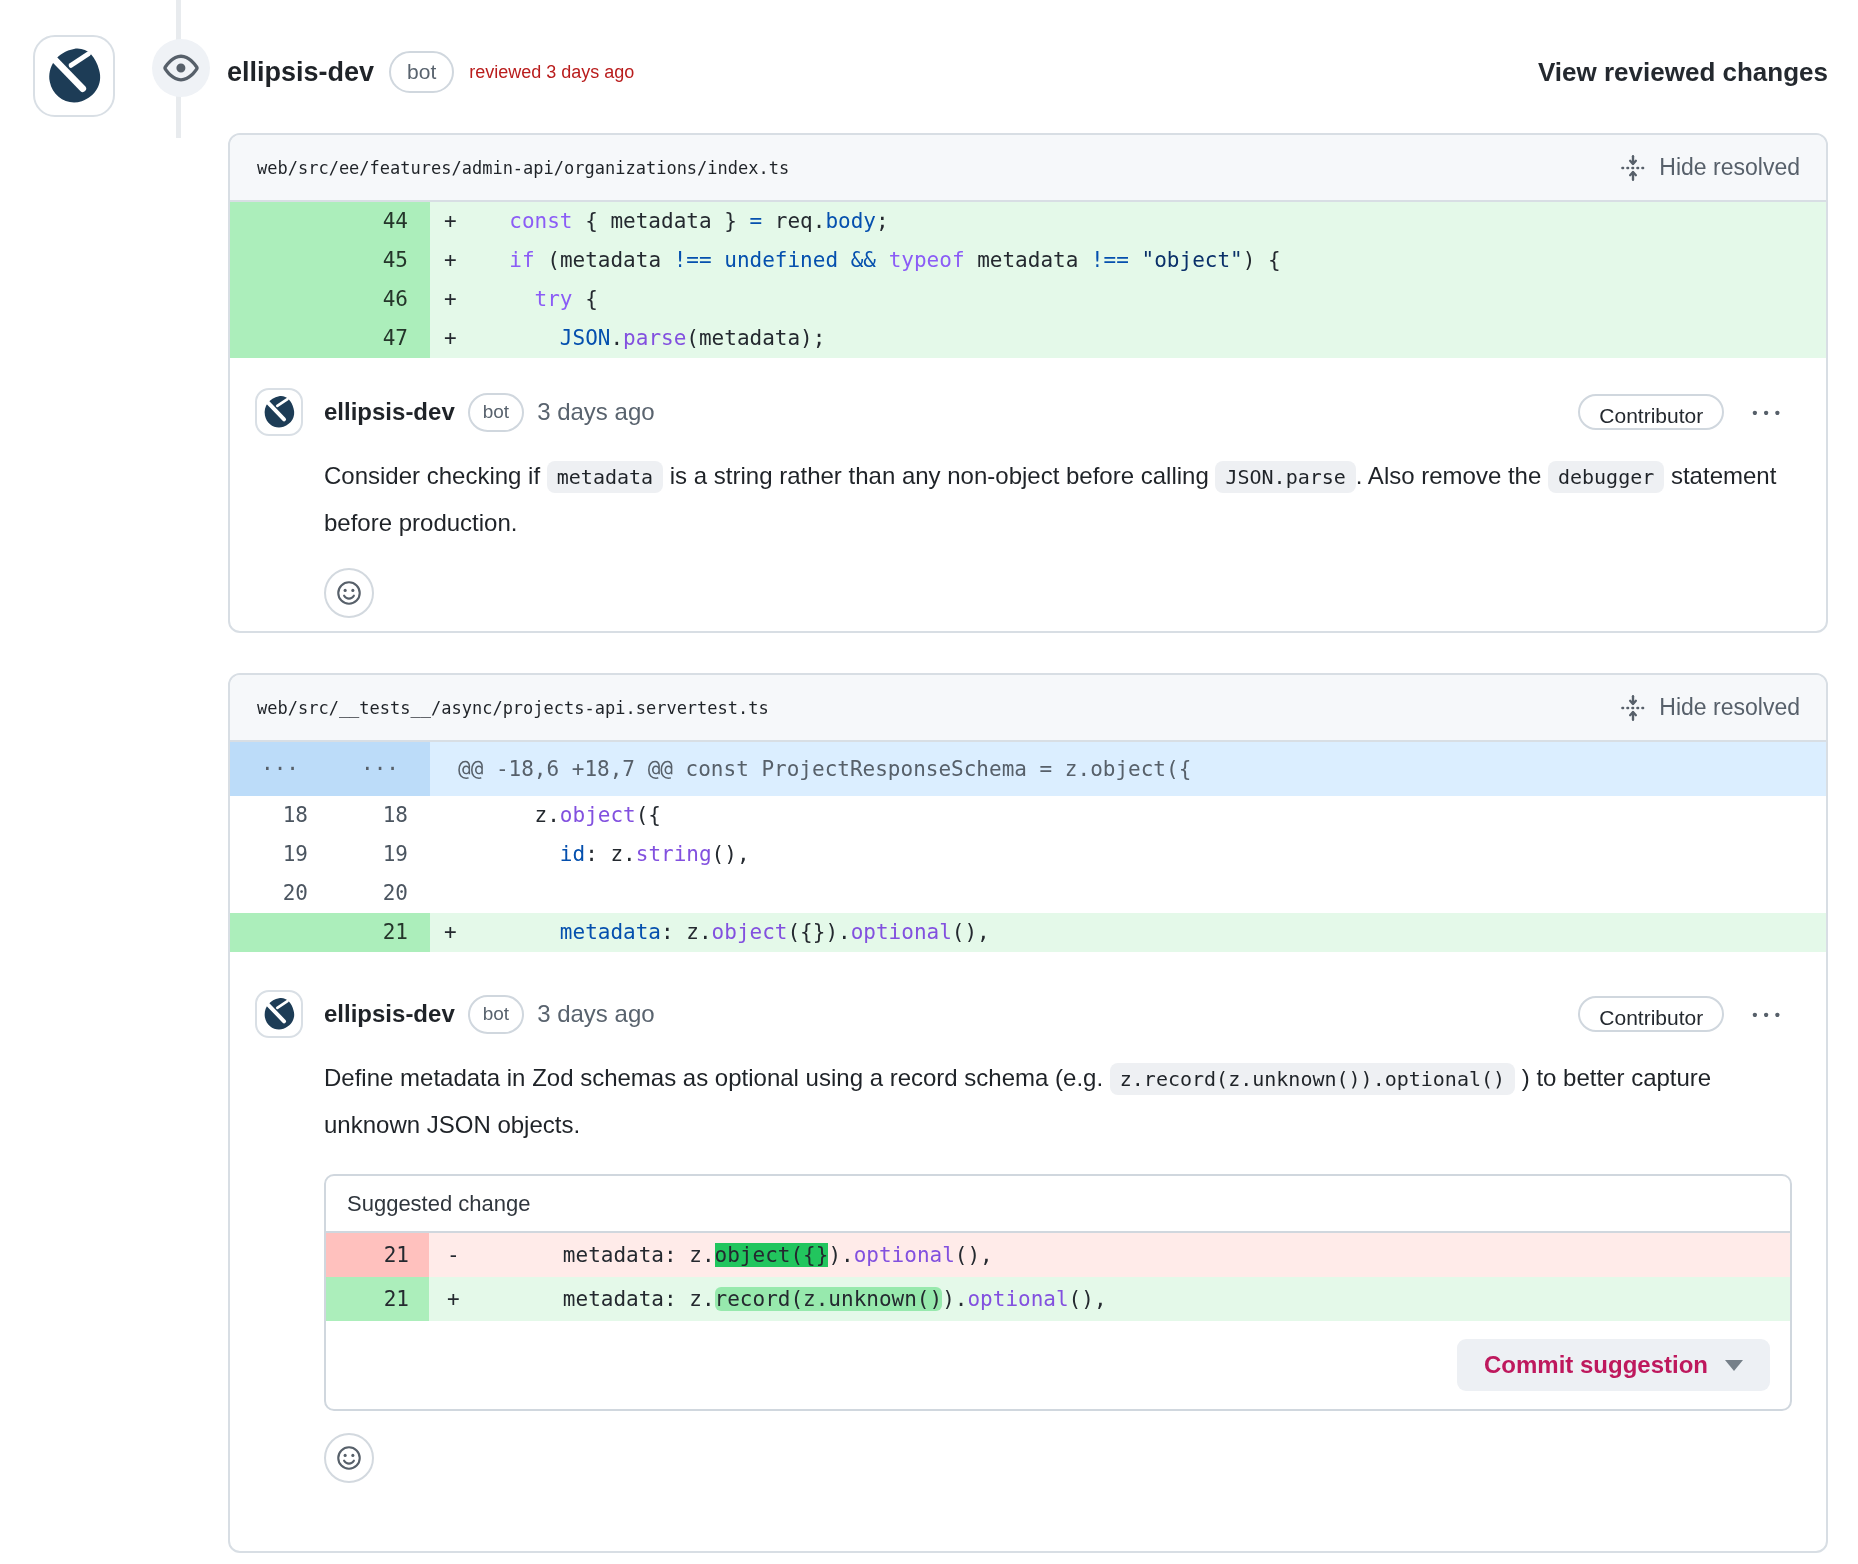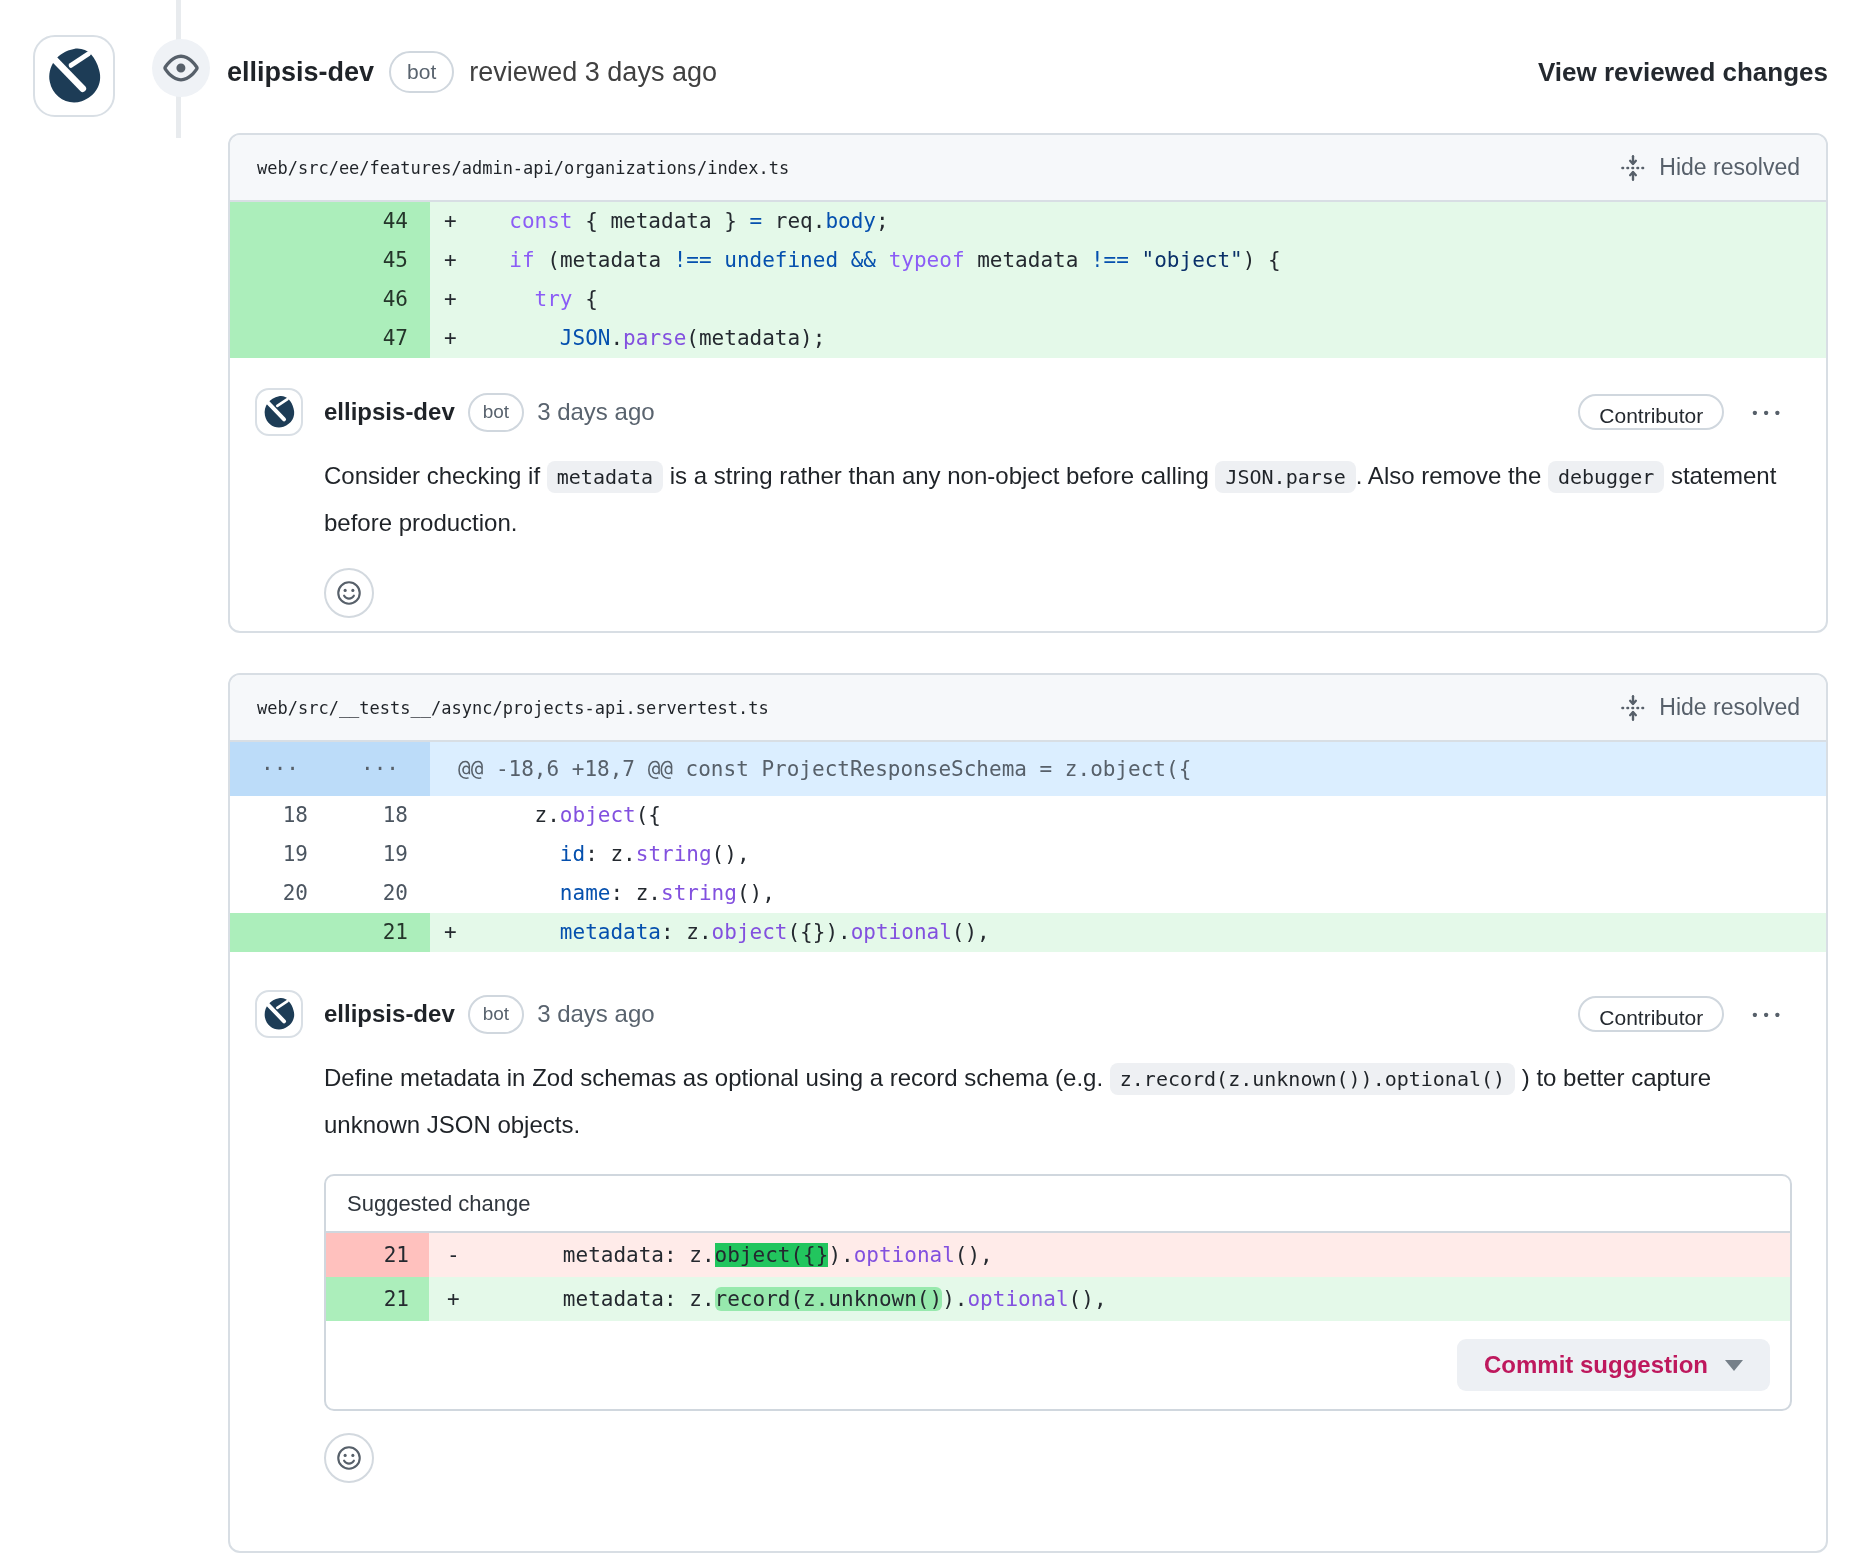--- a/index.html
+++ b/index.html
@@ -25,21 +25,21 @@
   }
   .review-header {
     position:absolute; left:227px; top:44px; width:1601px; height:56px;
     display:flex; align-items:center; gap:15px;
   }
   .review-author { font-size:27px; font-weight:bold; color:#1f2328; }
   .pill {
     border:2px solid #d0d7de; border-radius:999px; color:#59636e;
     font-size:21px; line-height:1; padding:8px 16px 9px; background:#fff; white-space:nowrap;
   }
-  .review-action { font-size:27px; color:#404040; }
+  .review-action { font-size:18px; color:#b91c1c; }
   .view-changes-link { margin-left:auto; font-size:26px; font-weight:600; color:#24292f; cursor:pointer; }
 
   
   .card {
     position:absolute; left:228px; width:1600px; background:#fff;
     border:2px solid #d8dee4; border-radius:12px; overflow:hidden;
   }
   #card1 { top:133px; height:500px; }
   #card2 { top:673px; height:880px; }
   .card-header {
@@ -256,21 +256,20 @@
         <span class="code"><span class="marker"></span><span class="pre"><span>    z.</span><span class="tok-f">object</span><span>({</span></span></span>
       </div>
       <div class="diff-row ctx">
         <span class="ln old">19</span>
         <span class="ln new">19</span>
         <span class="code"><span class="marker"></span><span class="pre"><span>      </span><span class="tok-c">id</span><span>: z.</span><span class="tok-f">string</span><span>(),</span></span></span>
       </div>
       <div class="diff-row ctx">
         <span class="ln old">20</span>
         <span class="ln new">20</span>
-        <span class="code"><span class="marker"></span><span class="pre"><span>      </span><span class="tok-c">name</span><span>: z.</span><span class="tok-f">string</span><span>(),</span></span></span>
       </div>
       <div class="diff-row add">
         <span class="ln old"></span>
         <span class="ln new">21</span>
         <span class="code"><span class="marker">+</span><span class="pre"><span>      </span><span class="tok-c">metadata</span><span>: z.</span><span class="tok-f">object</span><span>({}).</span><span class="tok-f">optional</span><span>(),</span></span></span>
       </div>
     </div>
 
   <div class="comment">
     <div class="comment-avatar">

